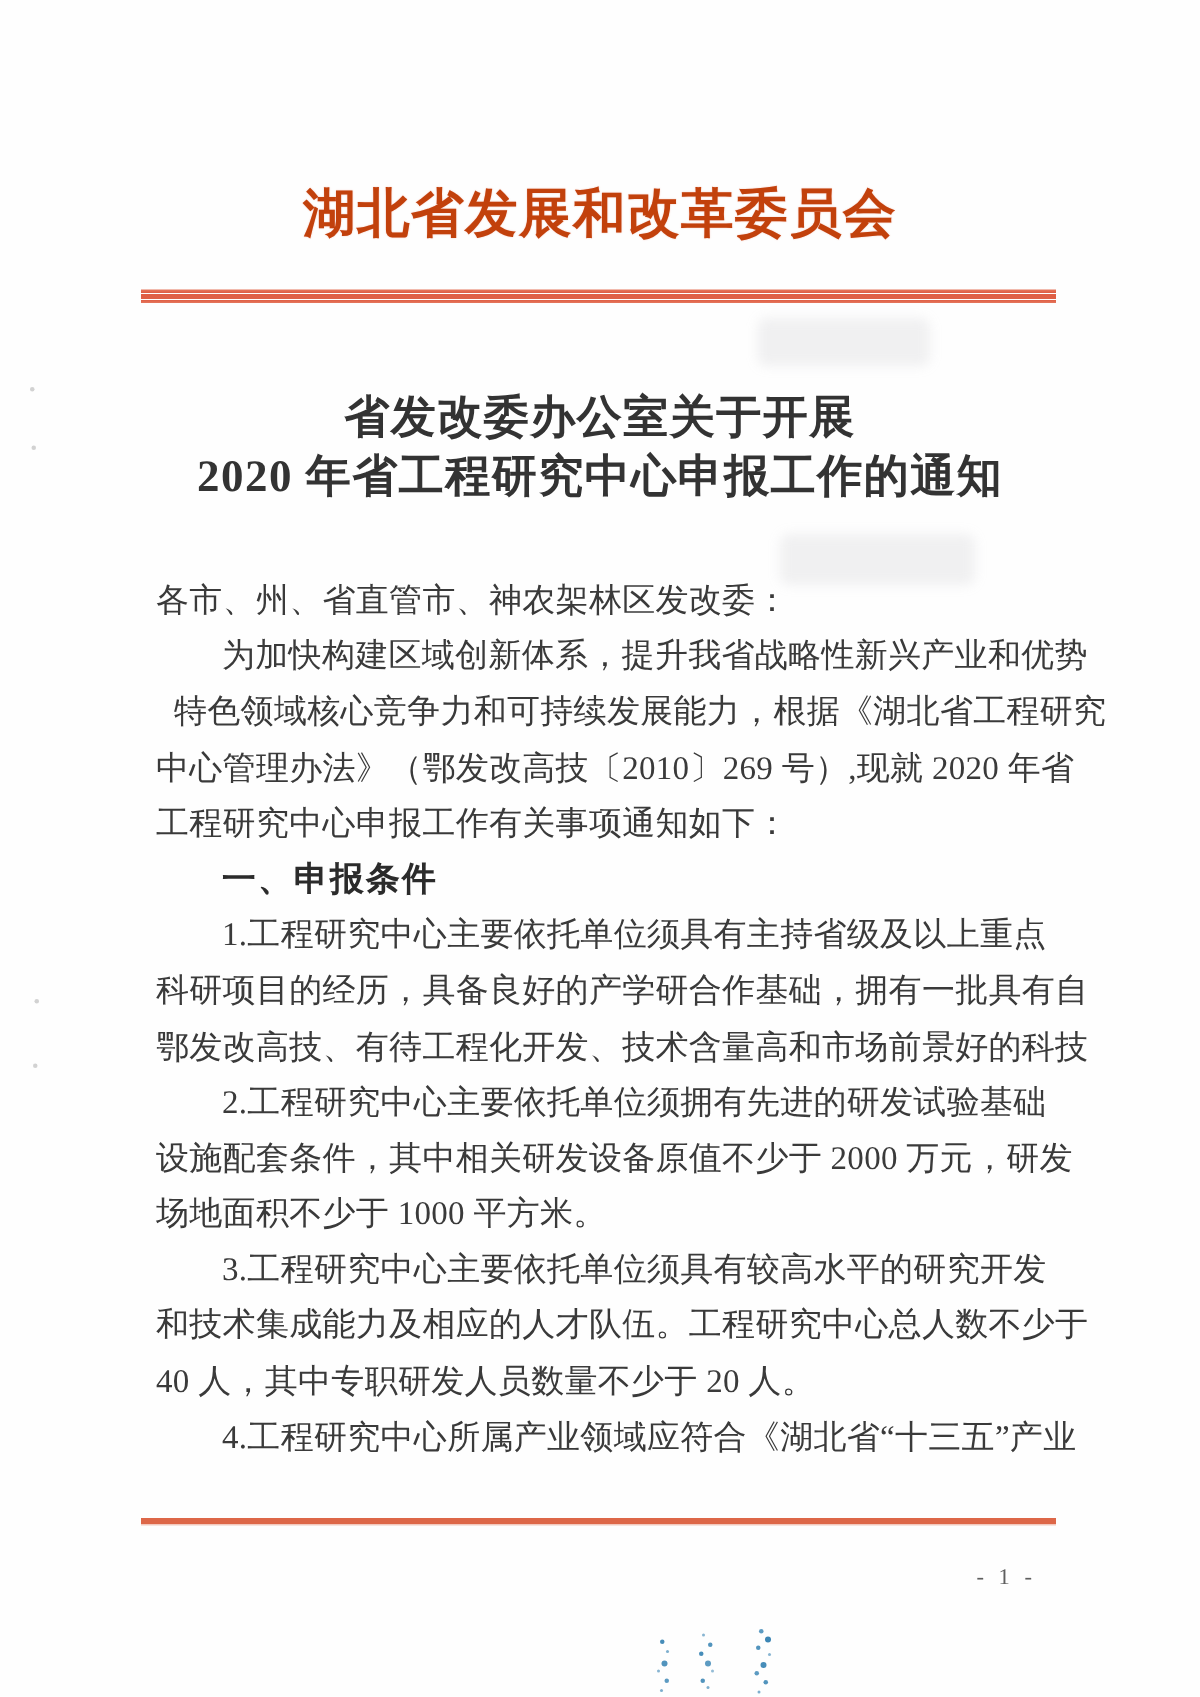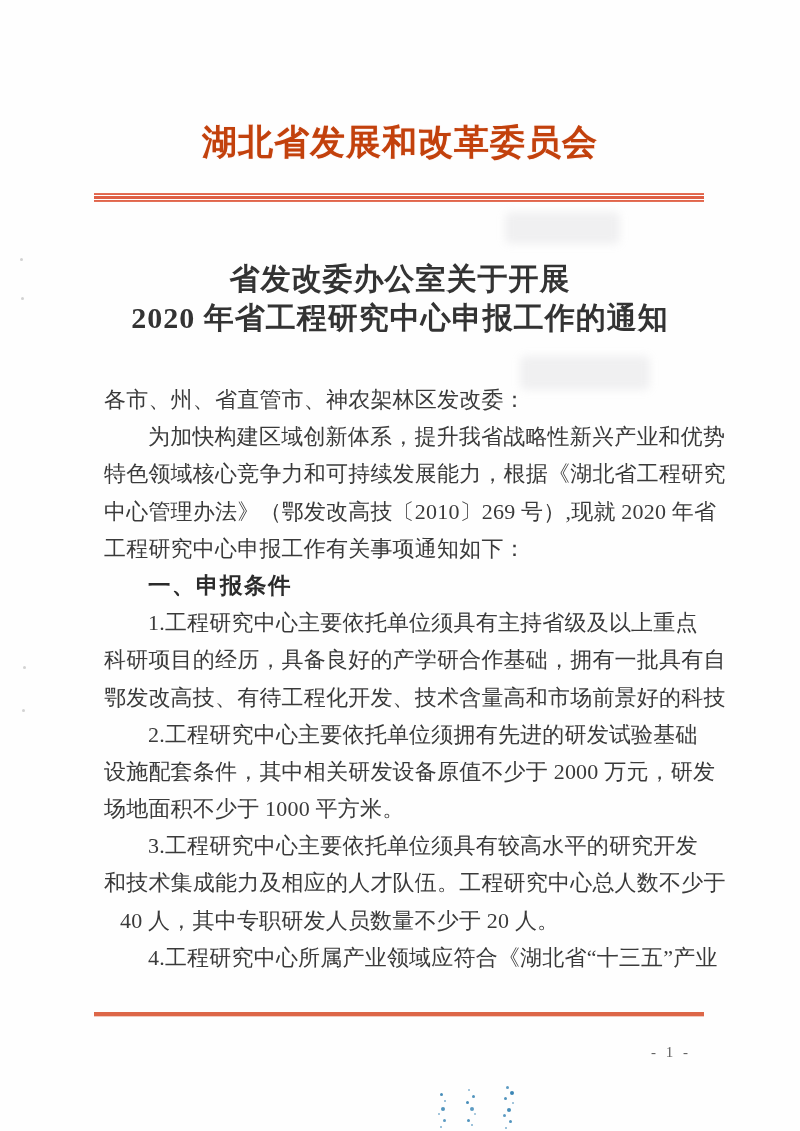--- a/index.html
+++ b/index.html
@@ -132,33 +132,33 @@
   <div class="red-rule"></div>
 
   <div class="notice-title">
     <div>省发改委办公室关于开展</div>
     <div>2020 年省工程研究中心申报工作的通知</div>
   </div>
 
   <div class="body-block" id="body-lines">
       <div class="body-line" style="padding-left: 0px;">各市、州、省直管市、神农架林区发改委：</div>
       <div class="body-line" style="padding-left: 44px;">为加快构建区域创新体系，提升我省战略性新兴产业和优势</div>
-      <div class="body-line" style="padding-left: 0px;">特色领域核心竞争力和可持续发展能力，根据《湖北省工程研究</div>
+      <div class="body-line" style="padding-left: 0px; margin-left: 12px;">特色领域核心竞争力和可持续发展能力，根据《湖北省工程研究</div>
       <div class="body-line" style="padding-left: 0px;">中心管理办法》（鄂发改高技〔2010〕269 号）,现就 2020 年省</div>
       <div class="body-line" style="padding-left: 0px;">工程研究中心申报工作有关事项通知如下：</div>
       <div class="body-line heading" style="padding-left: 44px;">一、申报条件</div>
       <div class="body-line" style="padding-left: 44px;">1.工程研究中心主要依托单位须具有主持省级及以上重点</div>
       <div class="body-line" style="padding-left: 0px;">科研项目的经历，具备良好的产学研合作基础，拥有一批具有自</div>
       <div class="body-line" style="padding-left: 0px;">鄂发改高技、有待工程化开发、技术含量高和市场前景好的科技</div>
       <div class="body-line" style="padding-left: 44px;">2.工程研究中心主要依托单位须拥有先进的研发试验基础</div>
       <div class="body-line" style="padding-left: 0px;">设施配套条件，其中相关研发设备原值不少于 2000 万元，研发</div>
       <div class="body-line" style="padding-left: 0px;">场地面积不少于 1000 平方米。</div>
       <div class="body-line" style="padding-left: 44px;">3.工程研究中心主要依托单位须具有较高水平的研究开发</div>
       <div class="body-line" style="padding-left: 0px;">和技术集成能力及相应的人才队伍。工程研究中心总人数不少于</div>
-      <div class="body-line" style="padding-left: 0px; margin-left: 16px;">40 人，其中专职研发人员数量不少于 20 人。</div>
+      <div class="body-line" style="padding-left: 0px;">40 人，其中专职研发人员数量不少于 20 人。</div>
       <div class="body-line" style="padding-left: 44px;">4.工程研究中心所属产业领域应符合《湖北省“十三五”产业</div>
     </div>
 
   <div class="bottom-red-line"></div>
 
   <div class="page-number">- 1 -</div>
 
   <div id="artifact-layer">
       <div class="ghost-smudge" style="left: 505px; top: 212px; width: 115px; height: 32px;"></div>
       <div class="ghost-smudge" style="left: 520px; top: 356px; width: 130px; height: 34px;"></div>

